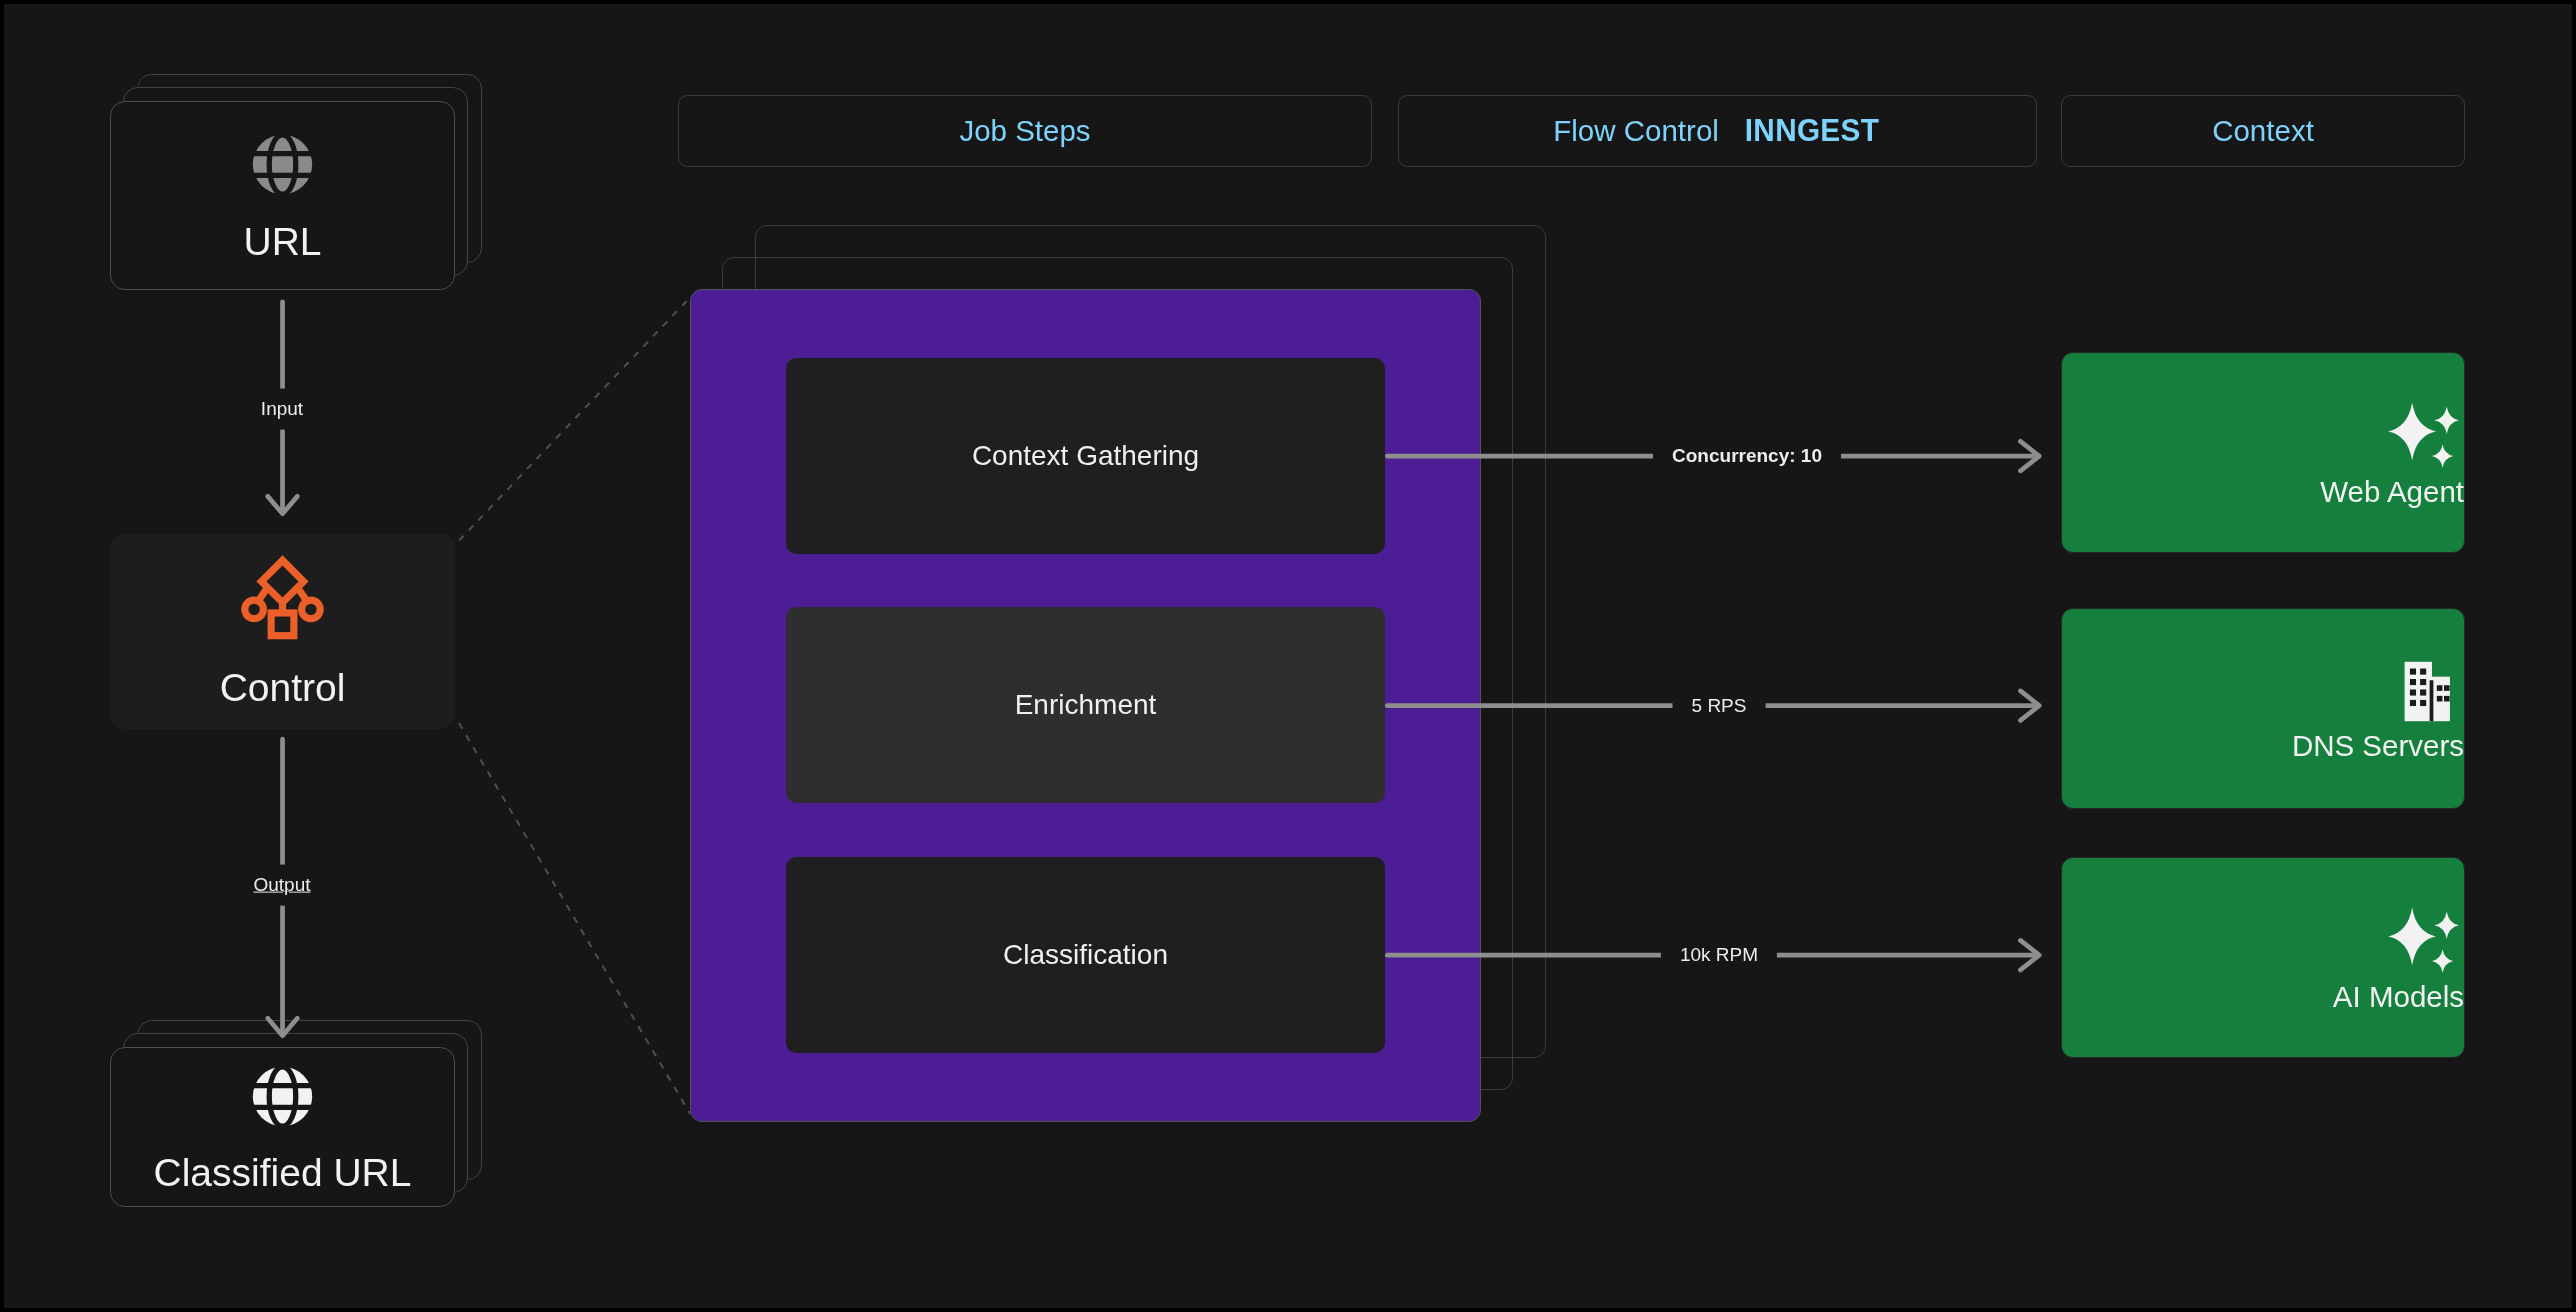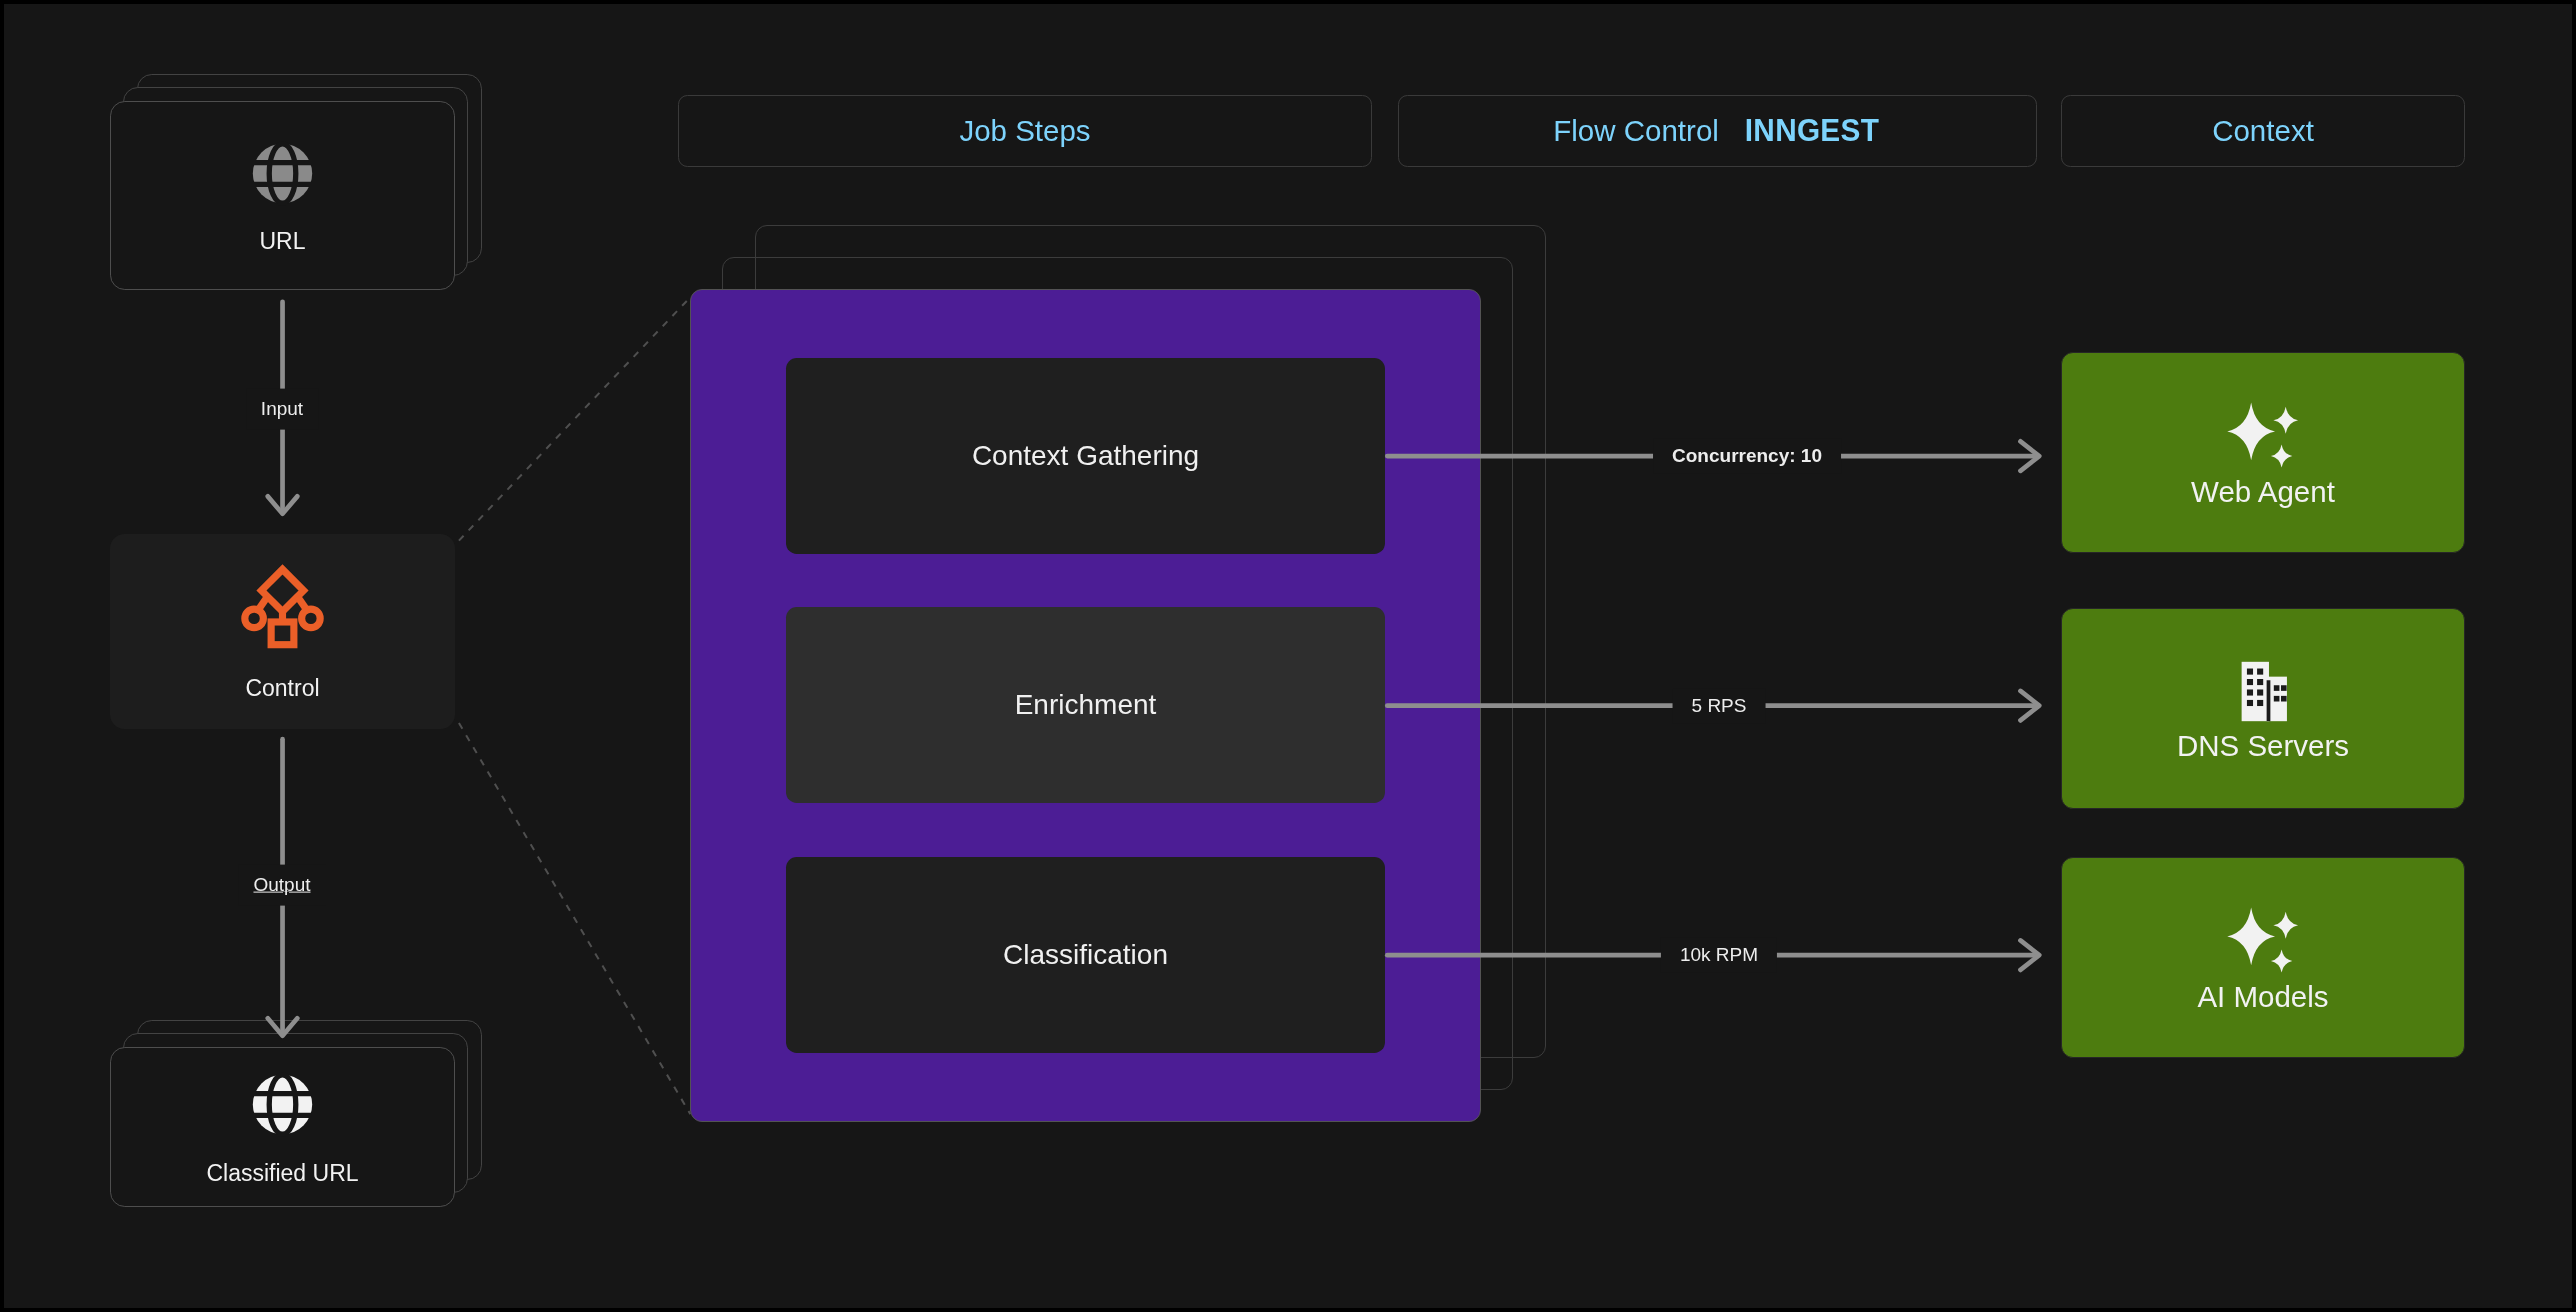--- a/index.html
+++ b/index.html
@@ -29,21 +29,21 @@
     position:absolute; width:345px; height:189px;
     background:#161616; border:1.3px solid #4e4e4e; border-radius:14.8px;
     box-sizing:border-box; z-index:2;
   }
   .stack-card.back { border-color:#434343; }
   .stack-card.front {
     display:flex; flex-direction:column; align-items:center; justify-content:center; gap:17.4px;
     z-index:3;
   }
   .stack-card.tall { height:160px; }
-  .card-label { font-size:23px; color:#f2f2f2; }
+  .card-label { font-size:39px; color:#f2f2f2; }
 
   .classify-card {
     position:absolute; left:110px; top:534px; width:345px; height:195px;
     background:#1d1d1d; border-radius:14.8px;
     display:flex; flex-direction:column; align-items:center; justify-content:center; gap:12px;
     z-index:3;
   }
 
   .globe-gray { color:#8a8a8a; }
   .globe-white { color:#f2f2f2; }
@@ -62,22 +62,22 @@
     position:absolute; left:95px; width:599px; height:196px;
     background:#1f1f1f; border-radius:10.7px;
     display:flex; align-items:center; justify-content:center;
     font-size:28px; color:#f0f0f0;
   }
   .step.highlight { background:#2e2e2e; }
 
   
   .ctx-card {
     position:absolute; left:2061px; width:404px; height:201px;
-    background:#4d7c0f; border:0.7px solid #262626; border-radius:12px;
-    display:flex; flex-direction:column; align-items:center; justify-content:center; gap:0;
+    background:#15803d; border:0.7px solid #262626; border-radius:12px;
+    display:flex; flex-direction:column; align-items:flex-end; justify-content:center; gap:0;
     box-sizing:border-box; z-index:2;
   }
   .ctx-label { font-size:29.5px; color:#f2f2f2; }
 
   
   .overlay { position:absolute; left:0; top:0; width:2576px; height:1312px; z-index:5; pointer-events:none; }
   .flow-label {
     position:absolute; z-index:6; transform:translate(-50%,-50%);
     background:#161616; color:#ededed; font-size:19px;
     padding:6.7px 19px; white-space:nowrap;

